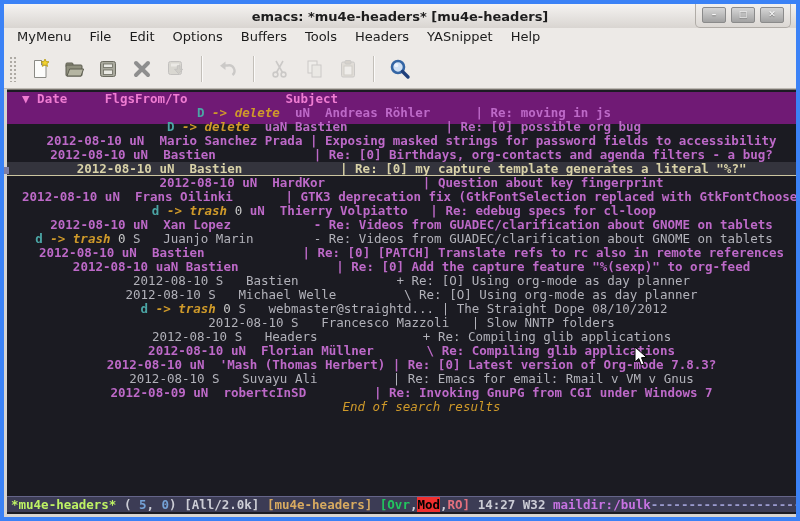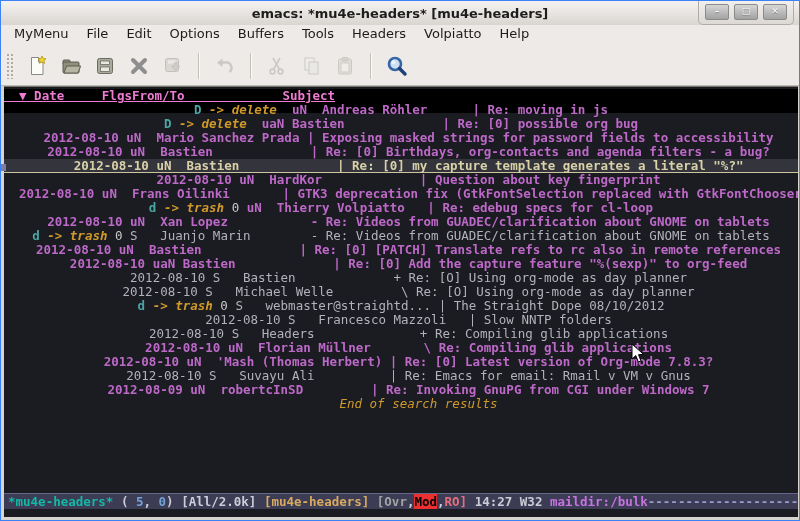--- a/index.html
+++ b/index.html
@@ -1,21 +1,21 @@
 <!DOCTYPE html>
 <html style="--c-unread: #bd69c8; --c-read: #b2b2ba; --c-mark: #4ba5a5; --c-action: #cf9a2a; --c-header: #ef7cd2; --c-current: #d9d2a8; --c-current-bg: #34343d; --c-underline: #ccc5a0; --c-modeline-bg: #3c3c55;"><head>
 <meta charset="utf-8">
 <style>
   html,body{margin:0;padding:0;background:#555;}
   .window{
     position:relative;width:800px;height:521px;
     background:#d8d4d0;
     font-family:"DejaVu Sans",sans-serif;
     overflow:hidden;
-    border:1px solid #3b82f6;box-sizing:border-box;
+    border:4px solid #3b82f6;box-sizing:border-box;
   }
   
   .titlebar{
     position:absolute;top:0;left:0;right:0;height:24px;
     background:linear-gradient(#f5f3f1,#d9d5d1);
     border-bottom:1px solid #b3afaa;
     display:flex;align-items:center;justify-content:center;
   }
   .titlebar .title{font-size:13px;font-weight:bold;color:#1d1d1d;}
   .controls{
@@ -53,44 +53,44 @@
   .tb-sep{width:1px;height:26px;background:#c3bfb9;border-right:1px solid #fbfaf9;margin:0 8px;}
   
   .content{
     position:absolute;top:85px;left:3px;width:794px;bottom:3px;
     background:#1b1b22;overflow:hidden;
     border-top:1px solid #78746e;
     font-family:"DejaVu Sans Mono",monospace;
     font-size:12.5px;line-height:14px;
   }
   .hdrline{
-    position:absolute;top:2px;left:0;right:0;height:24px;
-    background:#000000;color:var(--c-header);font-weight:bold;white-space:pre;text-decoration:underline;
+    position:absolute;top:2px;left:0;right:0;height:32px;
+    background:#701a75;color:var(--c-header);font-weight:bold;white-space:pre;
   }
   .rows{position:absolute;top:16px;left:0;right:0;text-align:center;}
   .line{height:14px;white-space:pre;overflow:hidden;}
   .line.unread{color:var(--c-unread);font-weight:bold;}
   .line.read{color:var(--c-read);}
   .line .mark{color:var(--c-mark);font-weight:bold;}
   .line .action{color:var(--c-action);font-style:italic;font-weight:bold;}
   .line .zero{color:#c9c9c9;font-weight:normal;}
   .line.current{
     background:var(--c-current-bg);color:var(--c-current);font-weight:bold;
     box-shadow:inset 0 -1px 0 var(--c-underline);
   }
   .endline{color:var(--c-action);font-style:italic;white-space:pre;height:14px;margin-left:35px;}
   
   .modeline{
     position:absolute;left:0;right:0;top:406px;height:16px;
     background:var(--c-modeline-bg);border-top:1px solid #65658a;
     white-space:pre;overflow:hidden;font-weight:bold;line-height:15px;padding-left:4px;
     box-sizing:border-box;
   }
-  .m-buf{color:#14b8a6}.m-fg{color:#cccdd6}.m-num{color:#74a1d6}
-  .m-khaki{color:#d8aa60}.m-teal{color:#a3a3a3}
+  .m-buf{color:#bef264}.m-fg{color:#cccdd6}.m-num{color:#74a1d6}
+  .m-khaki{color:#d8aa60}.m-teal{color:#22c55e}
   .m-mod{color:#000000;background:#ee2f2f}
   .m-ro{color:#e4707e}.m-mag{color:#c773e2}.m-dash{color:#9a9ace}
   .fringe-dash{position:absolute;left:0;top:163px;width:5px;height:7px;background:#7d7da3;}
   .cursor{position:absolute;left:630px;top:342px;pointer-events:none;}
 </style>
 </head>
 <body>
 
 <div class="window">
 
@@ -104,21 +104,21 @@
   </div>
 
   <div class="menubar">
       <span class="mitem">MyMenu</span>
       <span class="mitem">File</span>
       <span class="mitem">Edit</span>
       <span class="mitem">Options</span>
       <span class="mitem">Buffers</span>
       <span class="mitem">Tools</span>
       <span class="mitem">Headers</span>
-      <span class="mitem">Volpiatto</span>
+      <span class="mitem">YASnippet</span>
       <span class="mitem">Help</span>
     </div>
 
   <div class="toolbar">
     <div class="tb-handle"></div>
   <div class="tbtn">
         <svg width="24" height="24" viewBox="0 0 24 24">
           <path d="M6.5 3.5 h7 l4.5 4.5 v12.5 h-11.5z" fill="#fcfcfb" stroke="#8a8a85"></path>
           <path d="M13.5 3.5 l4.5 4.5 h-4.5z" fill="#dcdcd8" stroke="#8a8a85"></path>
           <polygon points="17,2 18.2,4.6 21,4.8 18.9,6.7 19.6,9.4 17,7.9 14.4,9.4 15.1,6.7 13,4.8 15.8,4.6" fill="#f3d330" stroke="#b1950f" stroke-width="0.8"></polygon>

